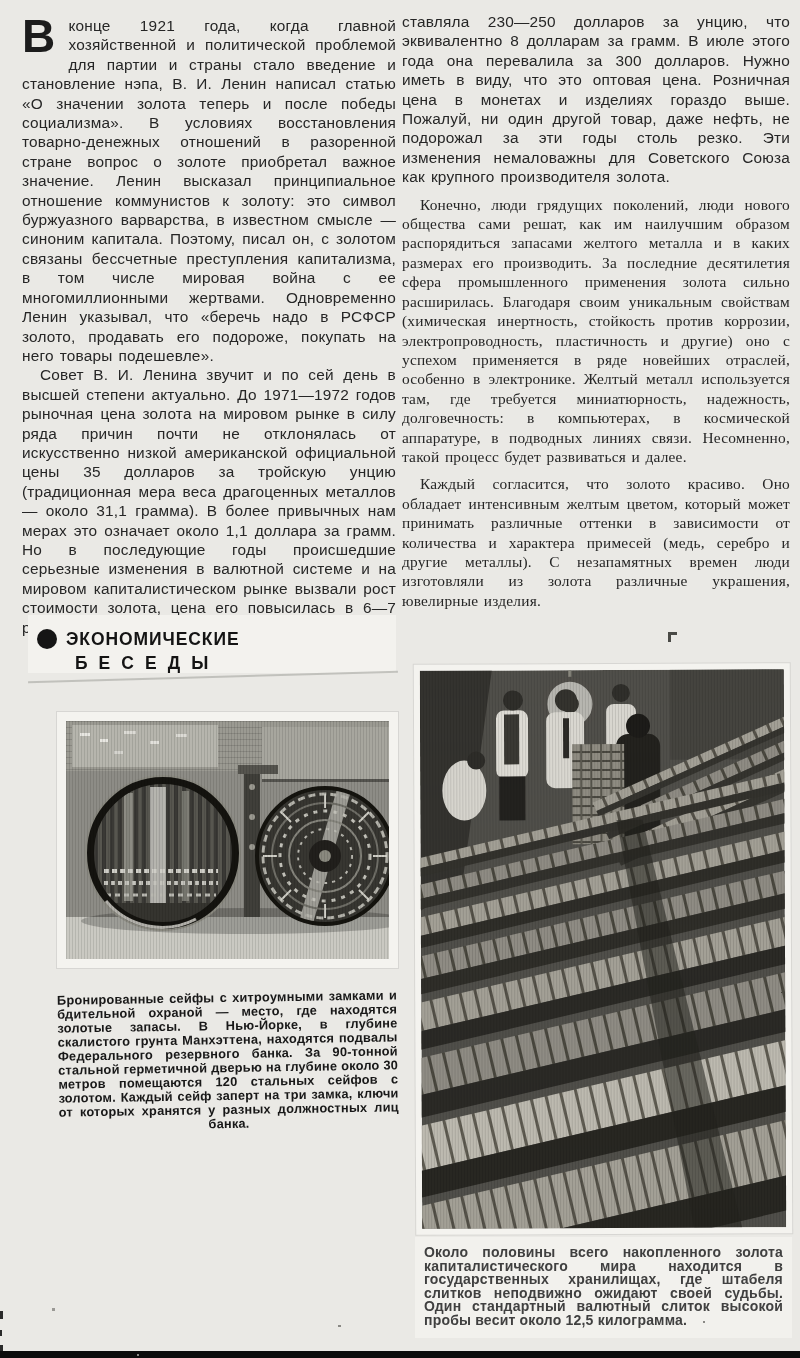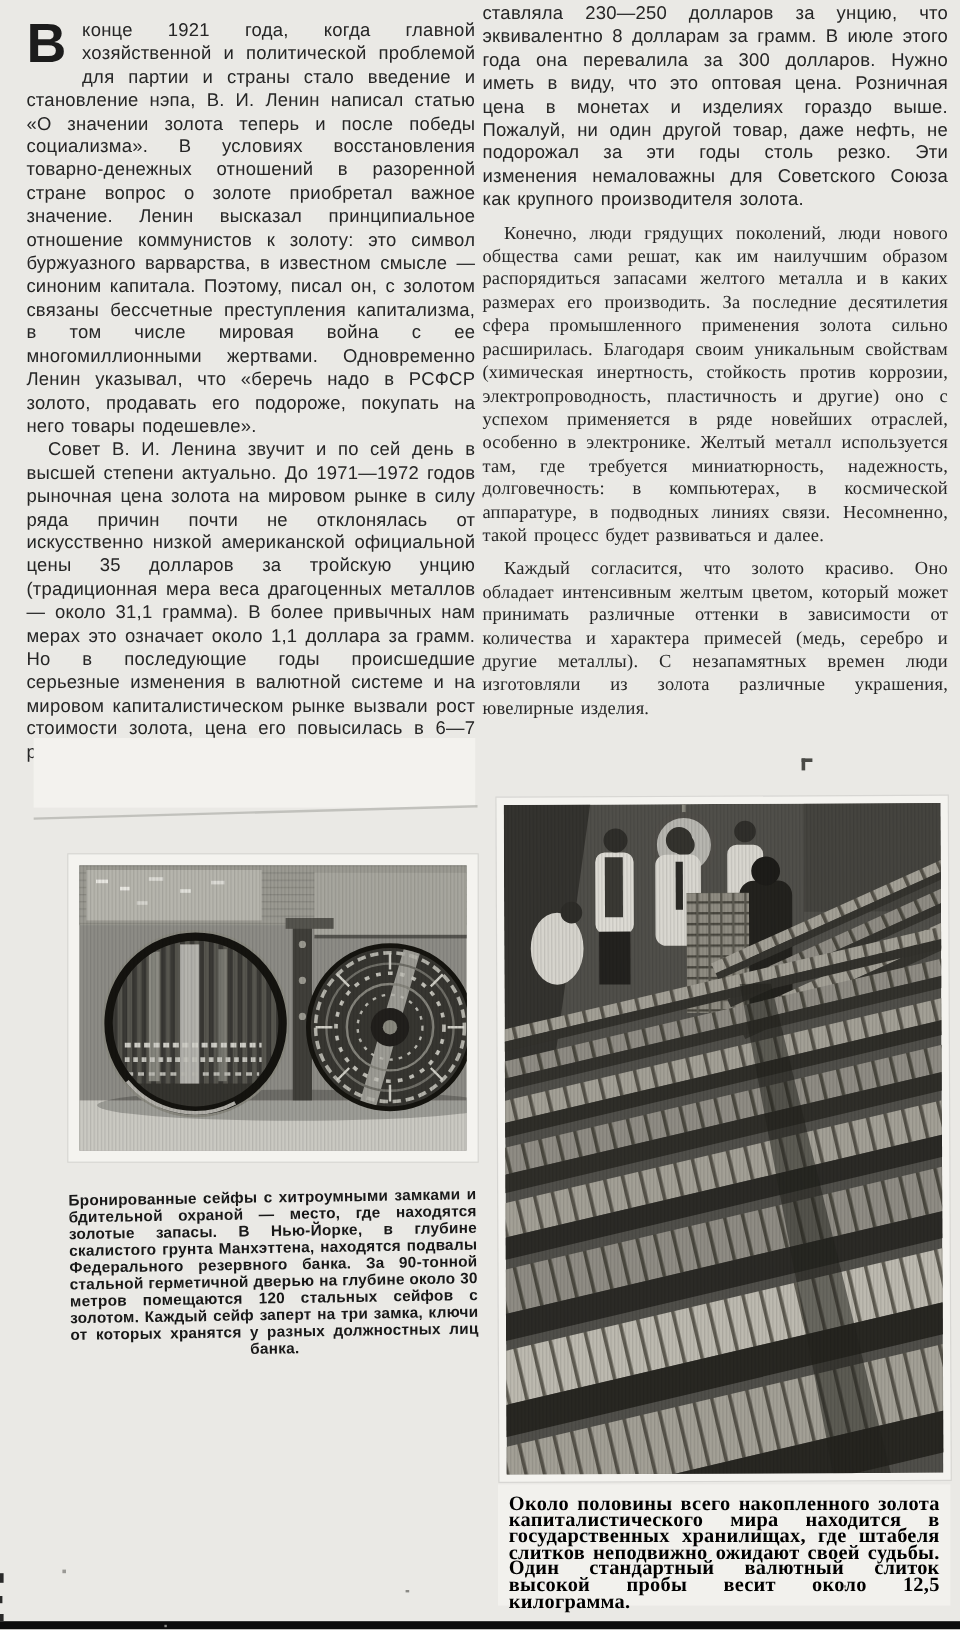--- a/index.html
+++ b/index.html
@@ -5,21 +5,21 @@
   html,body{margin:0;padding:0;}
   body{background:#d8d7d3;font-family:"Liberation Sans","DejaVu Sans",sans-serif;}
   .page{
     position:relative;width:800px;height:1358px;margin:0 auto;
     background:#eae9e5;overflow:hidden;color:#262626;
   }
   
   .col{position:absolute;text-align:justify;hyphens:auto;-webkit-hyphens:auto;}
   .col p{margin:0;font-size:15.4px;line-height:19.4px;letter-spacing:.2px;word-spacing:1.5px;color:#262626;}
   .col-left{left:22px;top:16px;width:374px;z-index:1;}
-  .col-right{left:402px;top:2px;width:388px;z-index:1;}
+  .col-right{left:402px;top:12px;width:388px;z-index:1;}
   .indent{text-indent:18px;}
   .sp-sm{margin-top:3px !important;}
   .sp-md{margin-top:8px !important;font-family:Liberation Serif, serif;}
   .dropcap{
     float:left;font-weight:bold;font-size:46px;line-height:38px;
     padding:1px 13px 0 0;color:#1c1c1c;font-family:"Liberation Sans","DejaVu Sans",sans-serif;
   }
   
   .heading-box{
     position:absolute;left:28px;top:615px;width:368px;height:58px;
@@ -52,22 +52,22 @@
   }
   .caption-left{
     left:58px;top:991px;width:340px;transform:rotate(-.9deg);
     text-align-last:center;
   }
   .caption-right-box{
     position:absolute;left:415px;top:1237px;width:377px;height:101px;
     background:#f2f1ed;z-index:4;box-sizing:border-box;padding:9px 9px 0 9px;
   }
   .caption-right-box .caption-inner{
-    font-weight:bold;color:#000000;font-size:17px;line-height:13.6px;
-    letter-spacing:.2px;text-align:justify;font-family:Liberation Serif, serif;
+    font-weight:bold;color:#404040;font-size:14px;line-height:13.6px;
+    letter-spacing:.2px;text-align:justify;
   }
   
   .bottom-bar{position:absolute;left:0;top:1351px;width:800px;height:7px;background:#0c0c0c;z-index:6;}
   .edge-tick{position:absolute;background:#2a2a2a;z-index:6;}
   .t1{left:0;top:1311px;width:3px;height:8px;}
   .t2{left:0;top:1330px;width:2px;height:6px;}
   .t3{left:0;top:1345px;width:3px;height:6px;}
   .speck{position:absolute;background:#8a8985;width:2px;height:2px;z-index:6;}
   .s1{left:137px;top:1354px;}
   .s2{left:338px;top:1325px;width:3px;height:2px;}
@@ -86,20 +86,27 @@
     <p class="indent">Совет В. И. Ленина звучит и по сей день в высшей степени актуально. До 1971—1972 годов рыночная цена золота на мировом рынке в силу ряда причин почти не отклонялась от искусственно низкой американской официальной цены 35 долларов за тройскую унцию (традиционная мера веса драгоценных металлов — около 31,1 грамма). В более привычных нам мерах это означает около 1,1 доллара за грамм. Но в последующие годы происшедшие серьезные изменения в валютной системе и на мировом капиталистическом рынке вызвали рост стоимости золота, цена его повысилась в 6—7 раз, в 1978—1979 годах она со-</p>
   </div>
 
   <div class="col col-right">
     <p>ставляла 230—250 долларов за унцию, что эквивалентно 8 долларам за грамм. В июле этого года она перевалила за 300 долларов. Нужно иметь в виду, что это оптовая цена. Розничная цена в монетах и изделиях гораздо выше. Пожалуй, ни один другой товар, даже нефть, не подорожал за эти годы столь резко. Эти изменения немаловажны для Советского Союза как крупного производителя золота.</p>
     <p class="indent sp-md">Конечно, люди грядущих поколений, люди нового общества сами решат, как им наилучшим образом распорядиться запасами желтого металла и в каких размерах его производить. За последние десятилетия сфера промышленного применения золота сильно расширилась. Благодаря своим уникальным свойствам (химическая инертность, стойкость против коррозии, электропроводность, пластичность и другие) оно с успехом применяется в ряде новейших отраслей, особенно в электронике. Желтый металл используется там, где требуется миниатюрность, надежность, долговечность: в компьютерах, в космической аппаратуре, в подводных линиях связи. Несомненно, такой процесс будет развиваться и далее.</p>
     <p class="indent sp-md">Каждый согласится, что золото красиво. Оно обладает интенсивным желтым цветом, который может принимать различные оттенки в зависимости от количества и характера примесей (медь, серебро и другие металлы). С незапамятных времен люди изготовляли из золота различные украшения, ювелирные изделия.</p>
   </div>
 
   <div class="heading-box">
+    <div class="h-line">
+      <span class="bullet"></span>
+      <span class="h-text">ЭКОНОМИЧЕСКИЕ</span>
+    </div>
+    <div class="h-line h-line2">
+      <span class="h-text h-text2">БЕСЕДЫ</span>
+    </div>
   </div>
   <div class="slant-line"></div>
   <div class="paste-mark"></div>
 
   <div class="photo photo-left">
     <svg viewBox="0 0 323 238" preserveAspectRatio="none">
       <defs>
         <pattern id="vstripe" width="8" height="8" patternUnits="userSpaceOnUse">
           <rect width="8" height="8" fill="#3a3935"></rect>
           <rect width="4" height="8" fill="#57564f"></rect>

